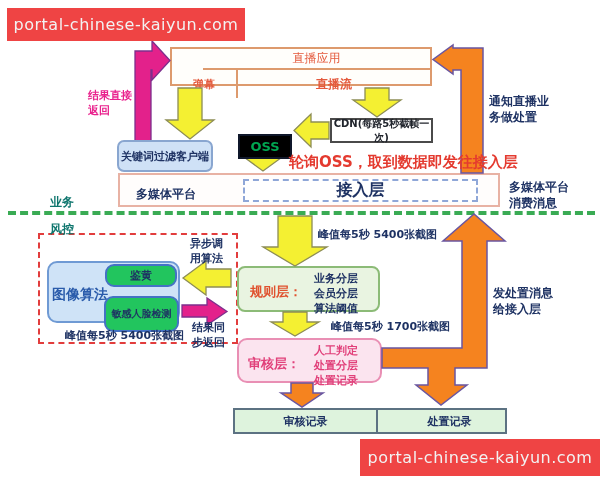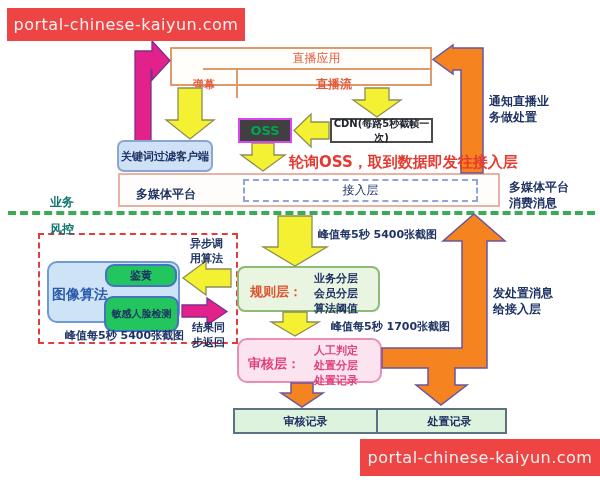--- a/index.html
+++ b/index.html
@@ -13,29 +13,29 @@
 
   
   .live-app{left:170px;top:47px;width:262px;height:39px;border:2px solid #dd9a6d;background:#fffefb;z-index:1;}
   .live-app .title{height:19px;border-bottom:2px solid #dd9a6d;color:#e4593c;font-size:12px;font-weight:normal;margin-left:31px;}
   .live-app .row{display:flex;height:28px;}
   .live-app .cell1{width:64px;border-right:2px solid #dd9a6d;color:#e4593c;font-size:11px;font-weight:bold;}
   .live-app .cell2{flex:1;color:#e4593c;font-size:12px;font-weight:bold;font-family:Liberation Serif, serif;}
 
   .keyword{left:117px;top:140px;width:96px;height:32px;background:#cfe1f6;border:2px solid #89a6d0;border-radius:7px;
            color:#1e3263;font-weight:bold;font-size:11px;z-index:3;}
-  .oss{left:238px;top:118px;width:54px;height:25px;background:#404040;border:2px solid #d946ef;color:#00a651;
+  .oss{left:238px;top:134px;width:54px;height:25px;background:#000000;border:2px solid #0f172a;color:#00a651;
        font-size:13px;font-weight:bold;z-index:3;}
   .cdn{left:330px;top:118px;width:103px;height:25px;background:#fff;border:2px solid #4a4a4a;color:#20242c;
        font-size:10px;font-weight:bold;z-index:3;}
 
   .platform{left:118px;top:173px;width:382px;height:34px;border:2px solid #e8b2a4;background:#fffdfc;z-index:1;}
   .platform-label{left:136px;top:186px;font-size:12px;z-index:3;}
   .access{left:243px;top:179px;width:235px;height:23px;border:2px dashed #8fa7d8;background:#fff;
-          color:#1e3263;font-weight:normal;font-size:12px;z-index:1;}
+          color:#1e3263;font-weight:bold;font-size:16px;z-index:1;}
 
   .green-line{left:8px;top:211px;width:587px;height:0;border-top:4px dashed #3aab54;z-index:1;}
   .zone{font-size:12px;font-weight:bold;color:#0f766e;z-index:3;}
 
   .red-dash{left:38px;top:233px;width:200px;height:111px;border:2px dashed #e23d3d;z-index:1;}
   .algo{left:47px;top:261px;width:133px;height:62px;background:#cfe3f7;border:2px solid #6f9ad4;border-radius:10px;z-index:1;}
   .algo-title{left:52px;top:286px;font-size:14px;font-weight:bold;color:#2b5cab;z-index:3;}
   .subbox{background:#22c55e;border:2px solid #4472c4;border-radius:9px;color:#1e3263;font-weight:bold;z-index:3;}
   .porn{left:105px;top:264px;width:72px;height:23px;font-size:11px;}
   .face{left:104px;top:296px;width:75px;height:36px;font-size:10px;}
@@ -70,20 +70,22 @@
   <div class="abs ctr wm" style="left:7px;top:8px;width:238px;height:33px;">portal-chinese-kaiyun.com</div>
 
   <div class="abs live-app">
     <div class="ctr title">直播应用</div>
     <div class="row">
       <div class="ctr cell1">弹幕</div>
       <div class="ctr cell2">直播流</div>
     </div>
   </div>
 
+  <div class="abs magenta-t pre" style="left:88px;top:88px;">结果直接
+返回</div>
 
   <div class="abs ctr keyword">关键词过滤客户端</div>
 
   <div class="abs ctr oss">OSS</div>
   <div class="abs ctr cdn">CDN(每路5秒截帧一次)</div>
 
   <div class="abs red-t" style="left:289px;top:153px;">轮询OSS，取到数据即发往接入层</div>
 
   <div class="abs platform"></div>
   <div class="abs navy platform-label">多媒体平台</div>

